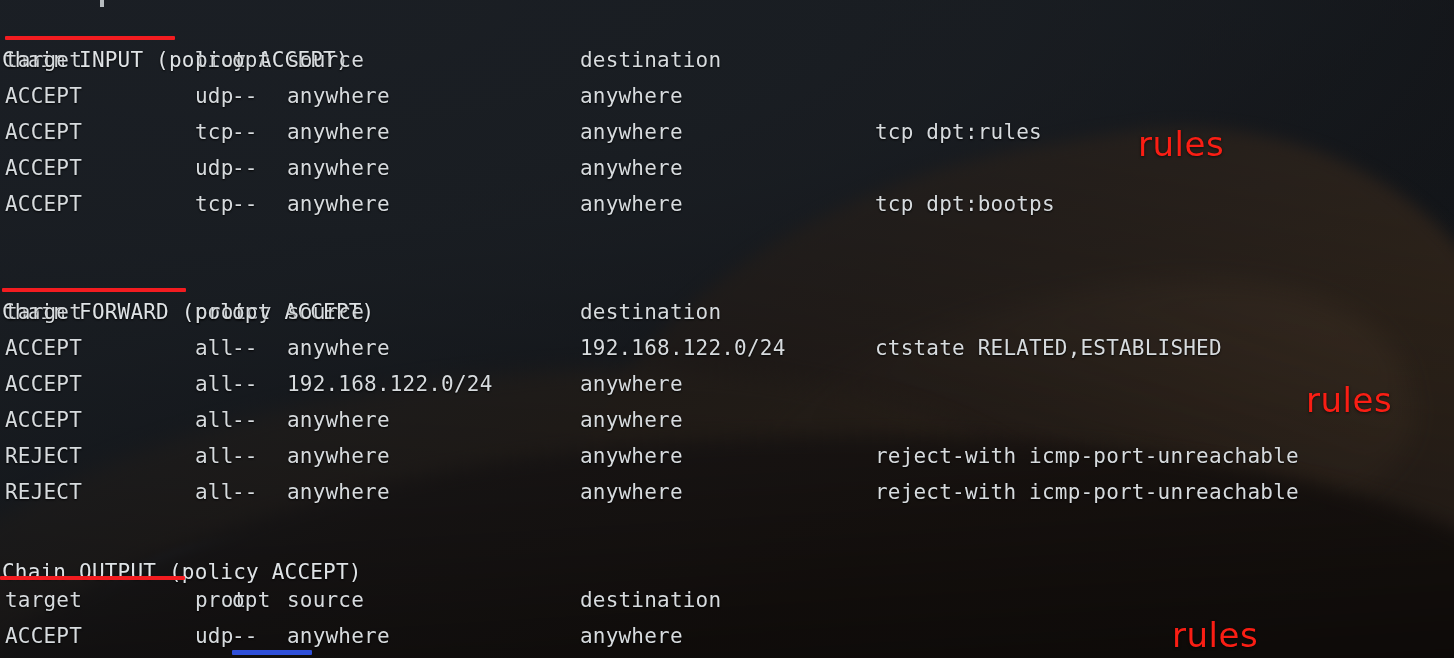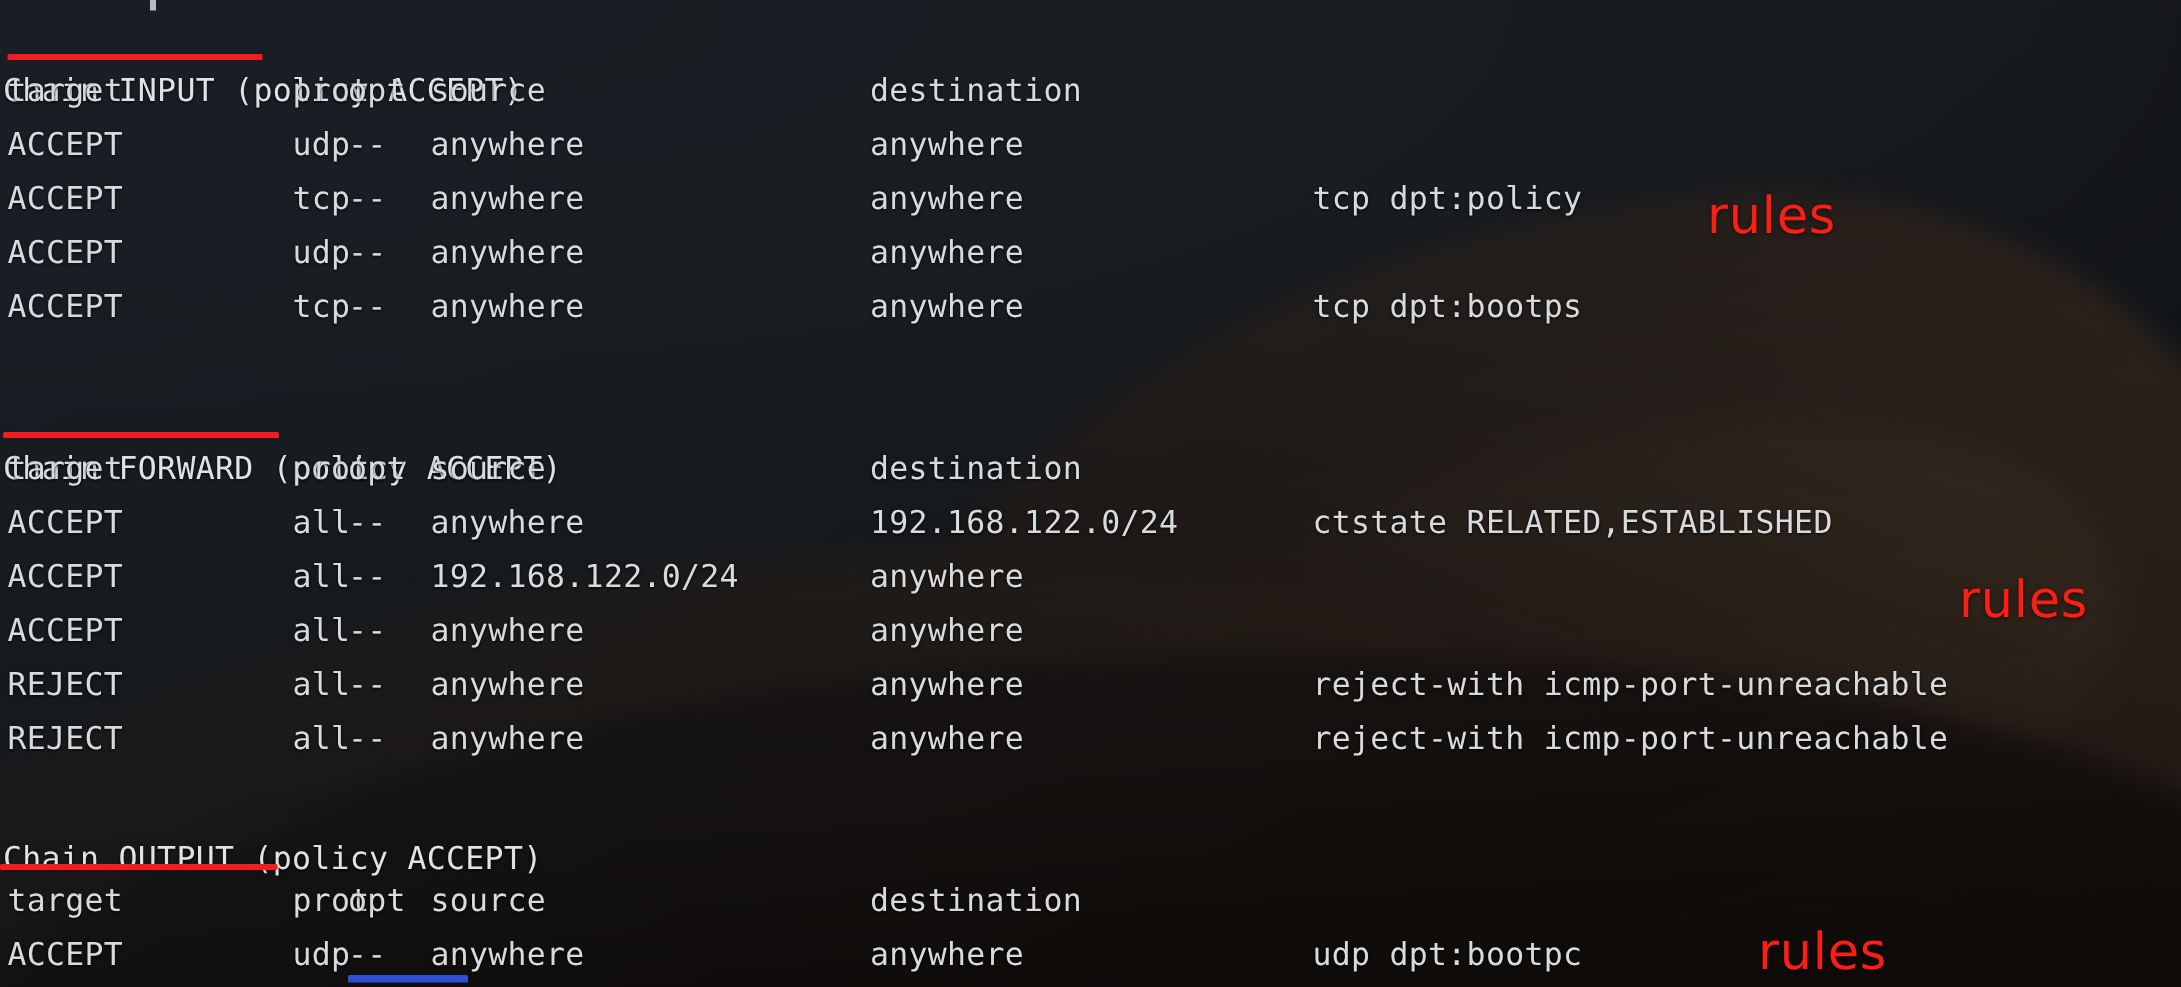--- a/index.html
+++ b/index.html
@@ -210,21 +210,21 @@
       <span class="cell c-source">anywhere</span>
       <span class="cell c-dest">anywhere</span>
     </div>
 
     <div class="line" style="top:114px;">
       <span class="cell c-target">ACCEPT</span>
       <span class="cell c-prot">tcp</span>
       <span class="cell c-opt">--</span>
       <span class="cell c-source">anywhere</span>
       <span class="cell c-dest">anywhere</span>
-      <span class="cell c-extra">tcp dpt:policy</span>
+      <span class="cell c-extra">tcp dpt:rules</span>
     </div>
 
     <div class="line" style="top:150px;">
       <span class="cell c-target">ACCEPT</span>
       <span class="cell c-prot">udp</span>
       <span class="cell c-opt">--</span>
       <span class="cell c-source">anywhere</span>
       <span class="cell c-dest">anywhere</span>
     </div>
 
@@ -313,21 +313,20 @@
       <span class="cell c-source">source</span>
       <span class="cell c-dest">destination</span>
     </div>
 
     <div class="line" style="top:618px;">
       <span class="cell c-target">ACCEPT</span>
       <span class="cell c-prot">udp</span>
       <span class="cell c-opt">--</span>
       <span class="cell c-source">anywhere</span>
       <span class="cell c-dest">anywhere</span>
-      <span class="cell c-extra">udp dpt:bootpc</span>
     </div>
 
     <div class="underline-blue" style="left:232px; top:650px; width:80px;"></div>
 
     <div class="annot" style="left:1172px; top:618px;">rules</div>
 
   </div>
 </div>
 
 </body></html>

